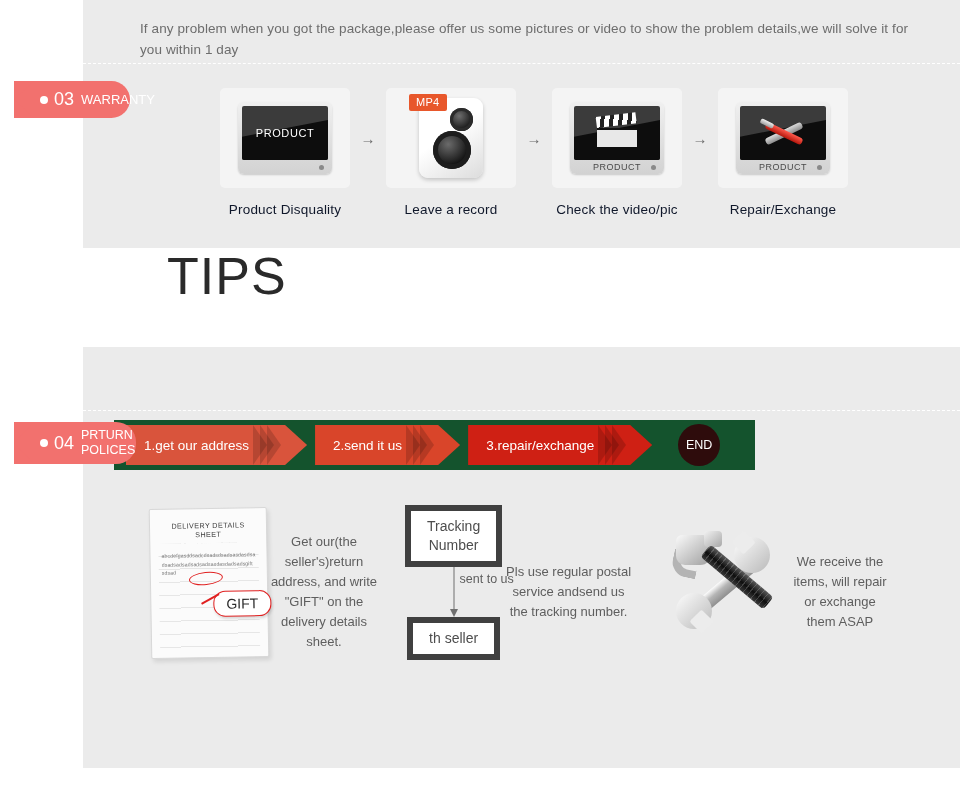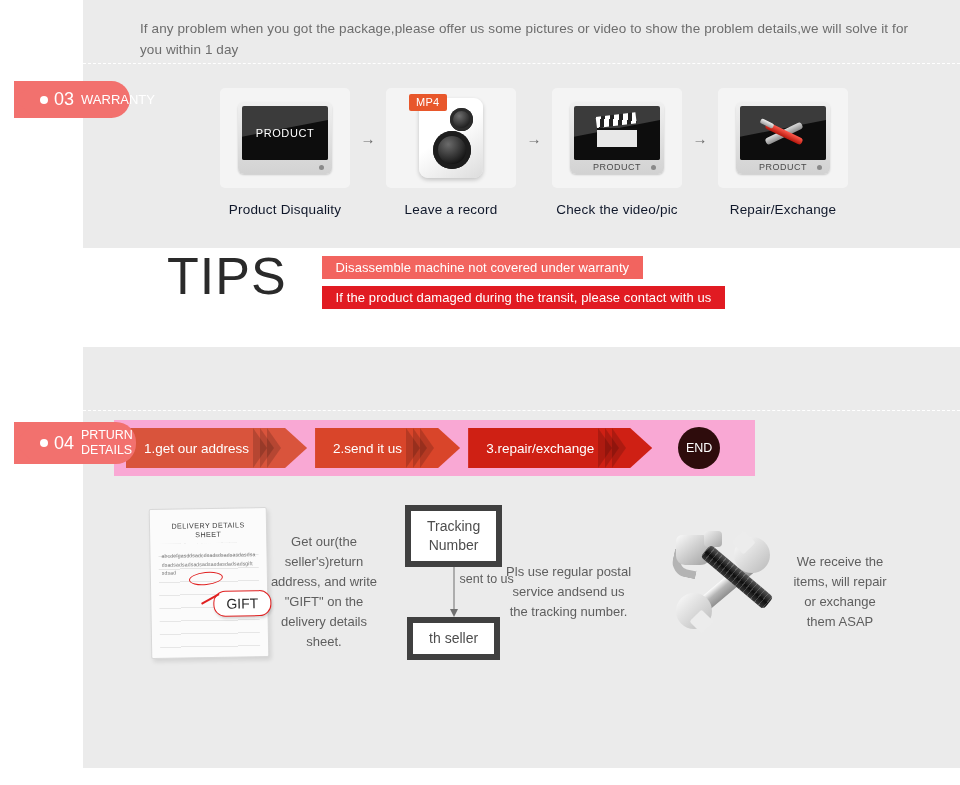--- a/index.html
+++ b/index.html
@@ -185,21 +185,21 @@
     color: #ffffff; font-size: 13px; height: 23px;
     display: inline-flex; align-items: center; padding: 0 14px;
     margin-bottom: 7px; letter-spacing: .1px;
   }
   .tip-bar.light { background: #f2645f; }
   .tip-bar.dark  { background: #e11b22; }
 
   
   #chevron-wrap {
     position: absolute; left: 114px; top: 420px;
-    width: 641px; height: 56px; background: #f9a8d4;
+    width: 641px; height: 50px; background: #14532d;
     display: flex; align-items: center; padding-left: 12px;
   }
   .chev {
     position: relative; height: 40px; color: #ffffff;
     display: flex; align-items: center;
     padding-left: 18px; padding-right: 58px;
     font-size: 13.5px; margin-right: 8px;
     clip-path: polygon(0 0, calc(100% - 22px) 0, 100% 50%, calc(100% - 22px) 100%, 0 100%);
   }
   .chev .arrows {
@@ -431,46 +431,41 @@
             </div>
           </div>
         </div>
         <div class="flow-label">Repair/Exchange</div>
       </div>
 
     </div>
 
     <div id="tips-block">
       <div id="tips-word">TIPS</div>
-      <div id="tips-bars">
-        <div class="tip-bar light">Disassemble machine not covered under warranty</div>
-        <br>
-        <div class="tip-bar dark">If the product damaged during the transit, please contact with us</div>
-      </div>
     </div>
   </div>
 
   <div class="tag" id="tag-warranty">
     <span class="notch"></span>
     <span class="dot"></span>
     <span class="tag-num">03</span>
     <span class="tag-text">WARRANTY</span>
   </div>
 
   <div class="panel" id="panel-return">
     <div class="dashed-sep" style="top:63px"></div>
   </div>
 
   <div class="tag" id="tag-return">
     <span class="notch"></span>
     <span class="dot"></span>
     <span class="tag-num">04</span>
     <span class="tag-text two-line">
       <span>PRTURN</span><br>
-      <span>DETAILS</span>
+      <span>POLICES</span>
     </span>
   </div>
 
   <div id="chevron-wrap">
     <div class="chev" id="chev-1">
       <span>1.get our address</span>
       <span class="arrows">
           <span></span>
           <span></span>
           <span></span>

